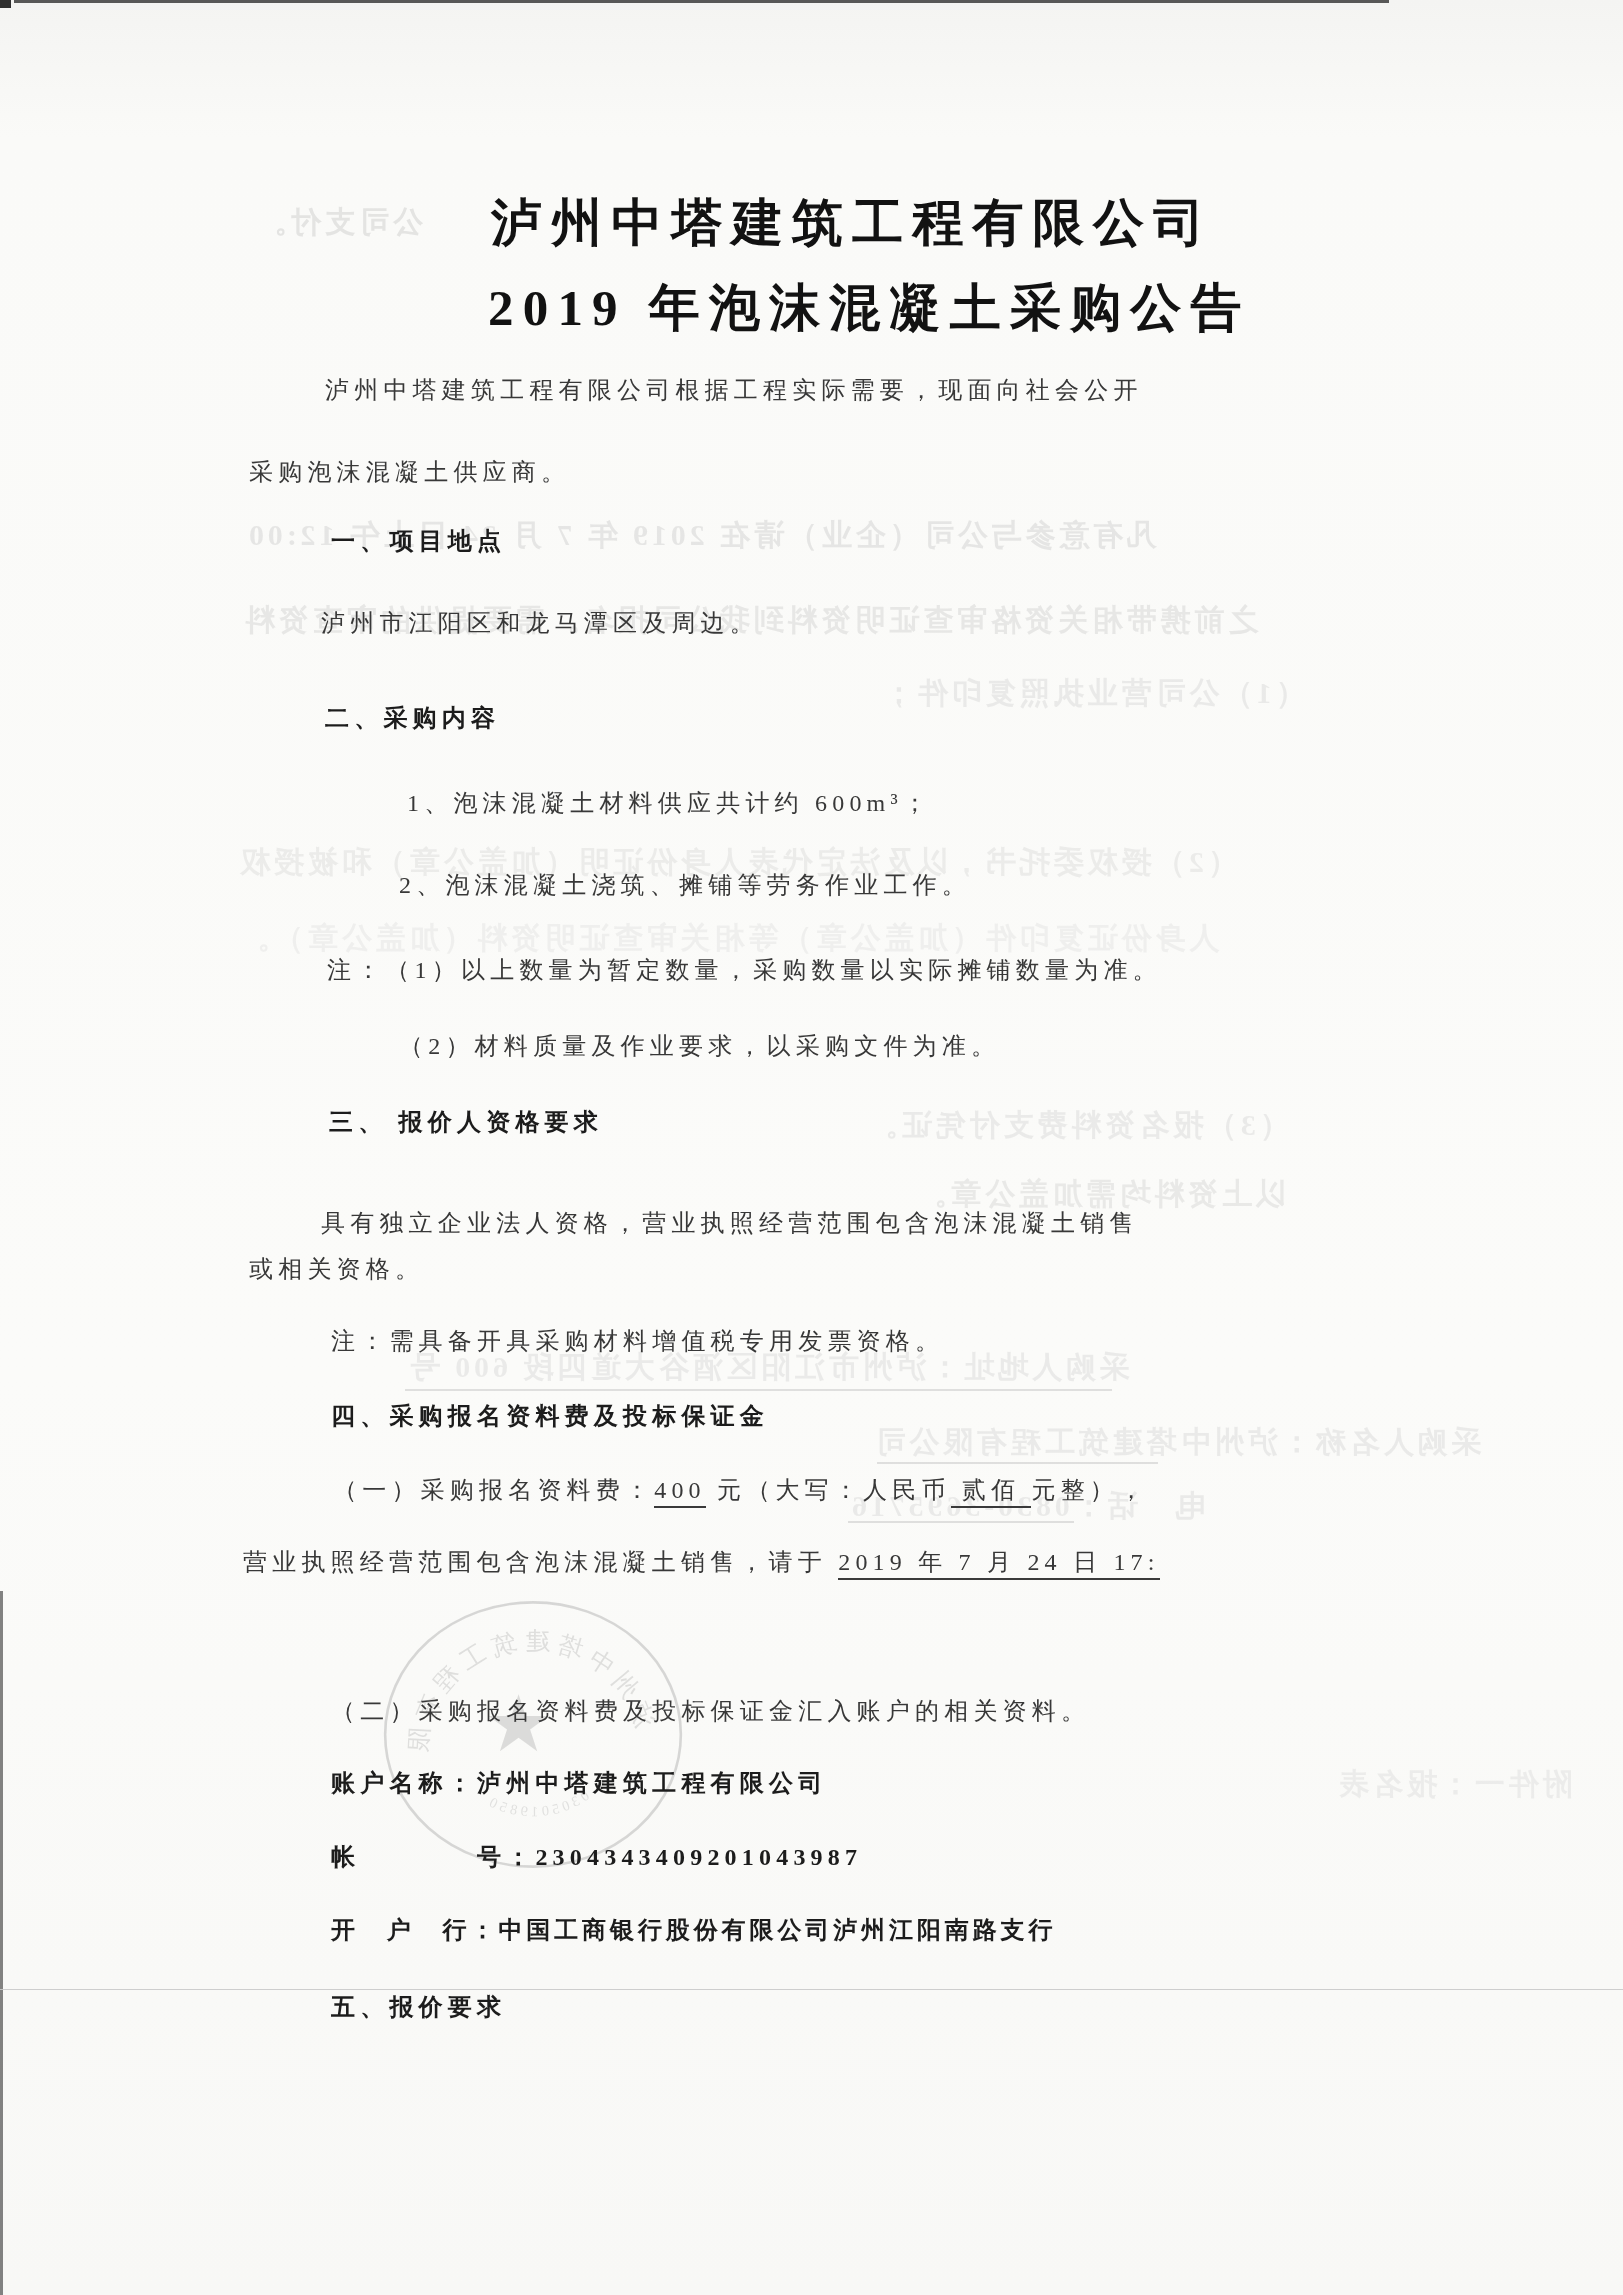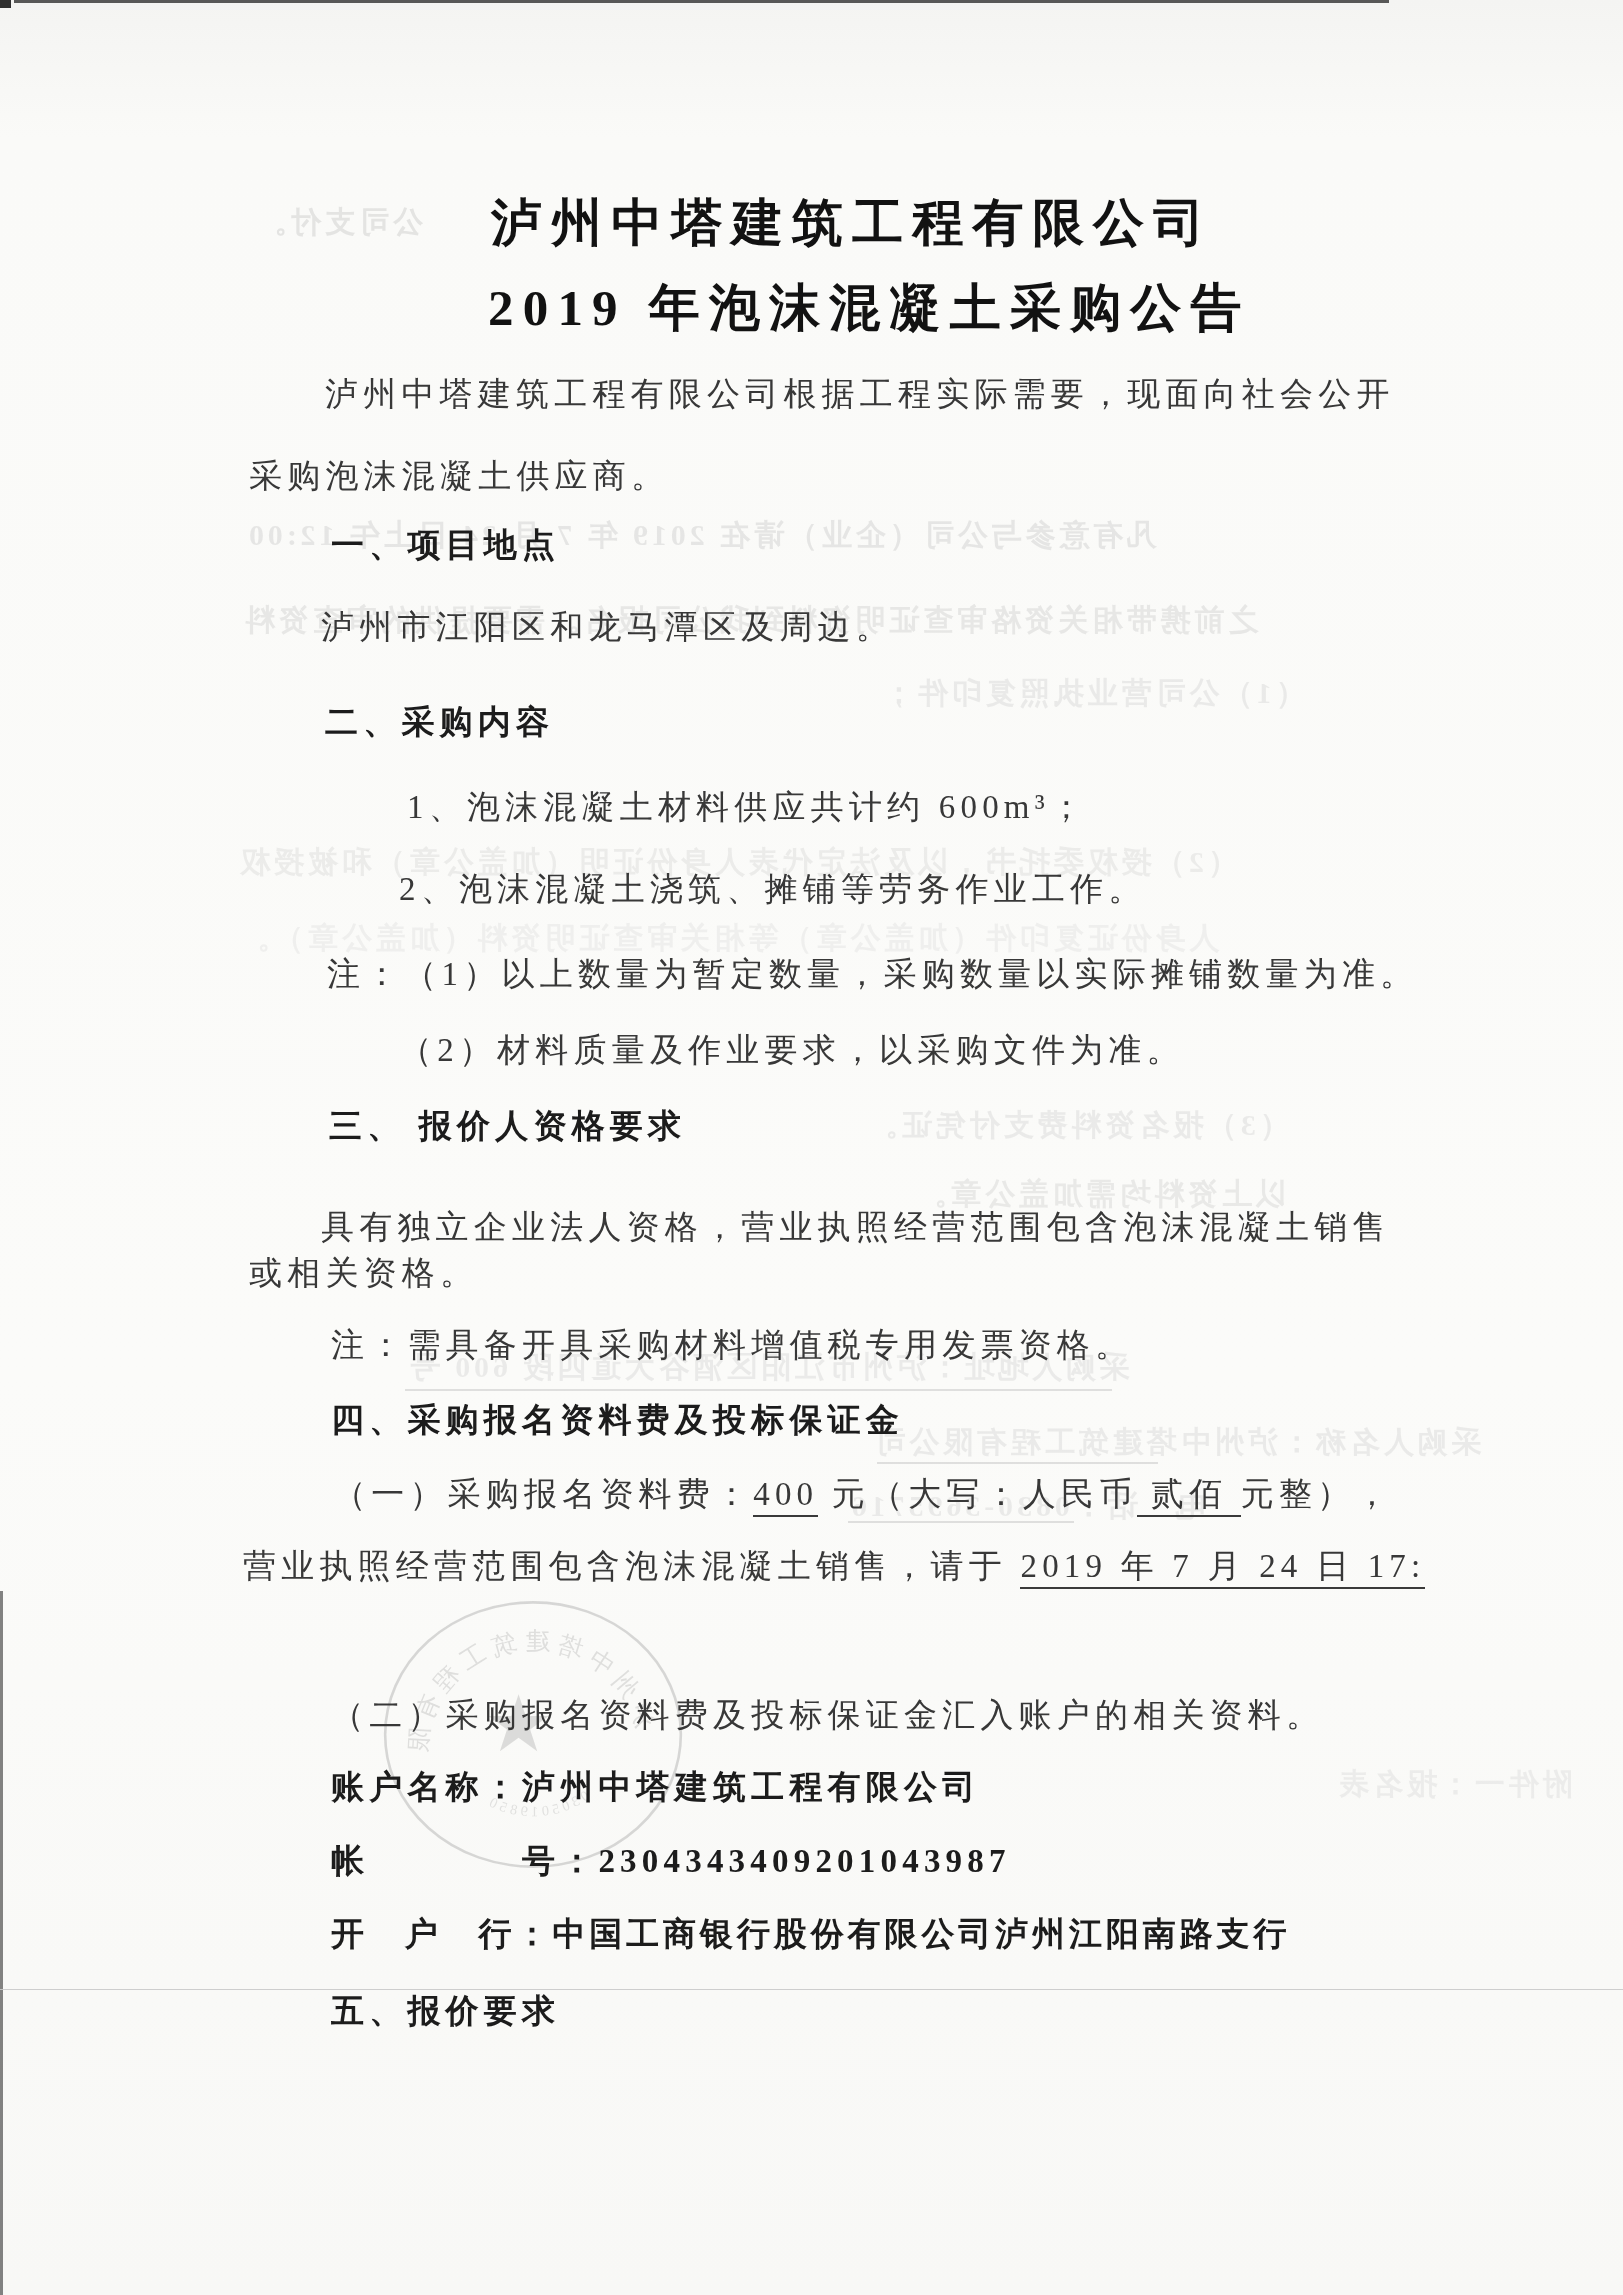--- a/index.html
+++ b/index.html
@@ -9,21 +9,21 @@
     font-family:"Liberation Serif","DejaVu Serif",serif;
     overflow:hidden;position:relative;
   }
   .page{
     position:absolute;left:0;top:0;width:1623px;height:2295px;
     background:linear-gradient(180deg,#f4f4f2 0%,#fafaf8 6%,#fbfbf9 60%,#f8f8f6 100%);
     overflow:hidden;
   }
   .line{
     position:absolute;white-space:nowrap;line-height:1;
-    font-size:33px;letter-spacing:5.2px;color:#383838;
+    font-size:24px;letter-spacing:5.2px;color:#383838;
   }
   .bold{font-weight:700;color:#1c1c1c;}
   .title{font-size:51px;letter-spacing:9.2px;font-weight:700;color:#121212;}
   .u{border-bottom:2.6px solid #3a3a3a;padding-bottom:2.6px;}
   
   .bleed{
     position:absolute;white-space:nowrap;line-height:1;
     font-size:30px;letter-spacing:3.9px;color:#b2b2b2;
     transform:scaleX(-1);font-weight:600;
   }

